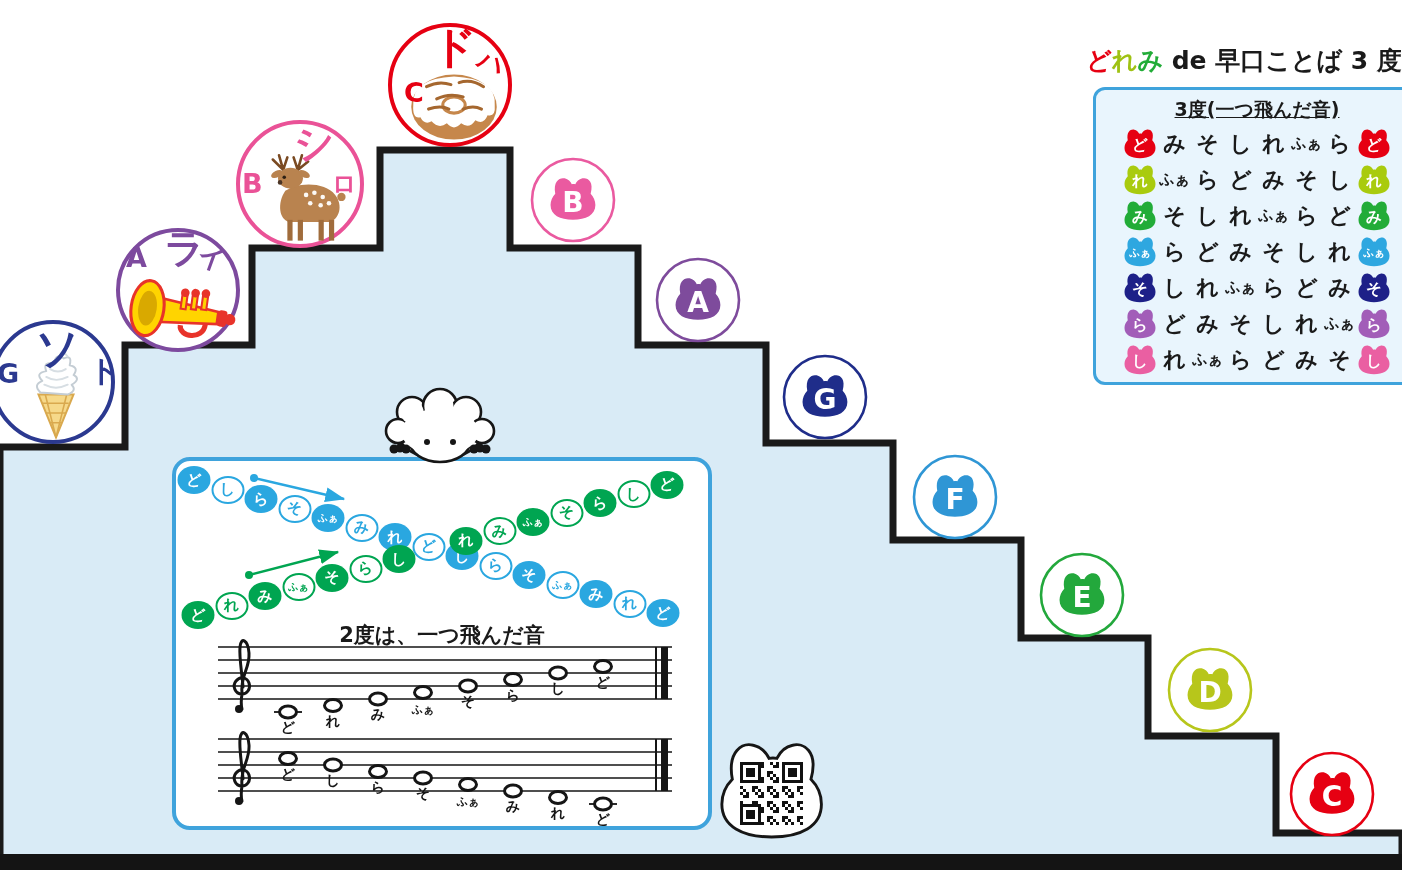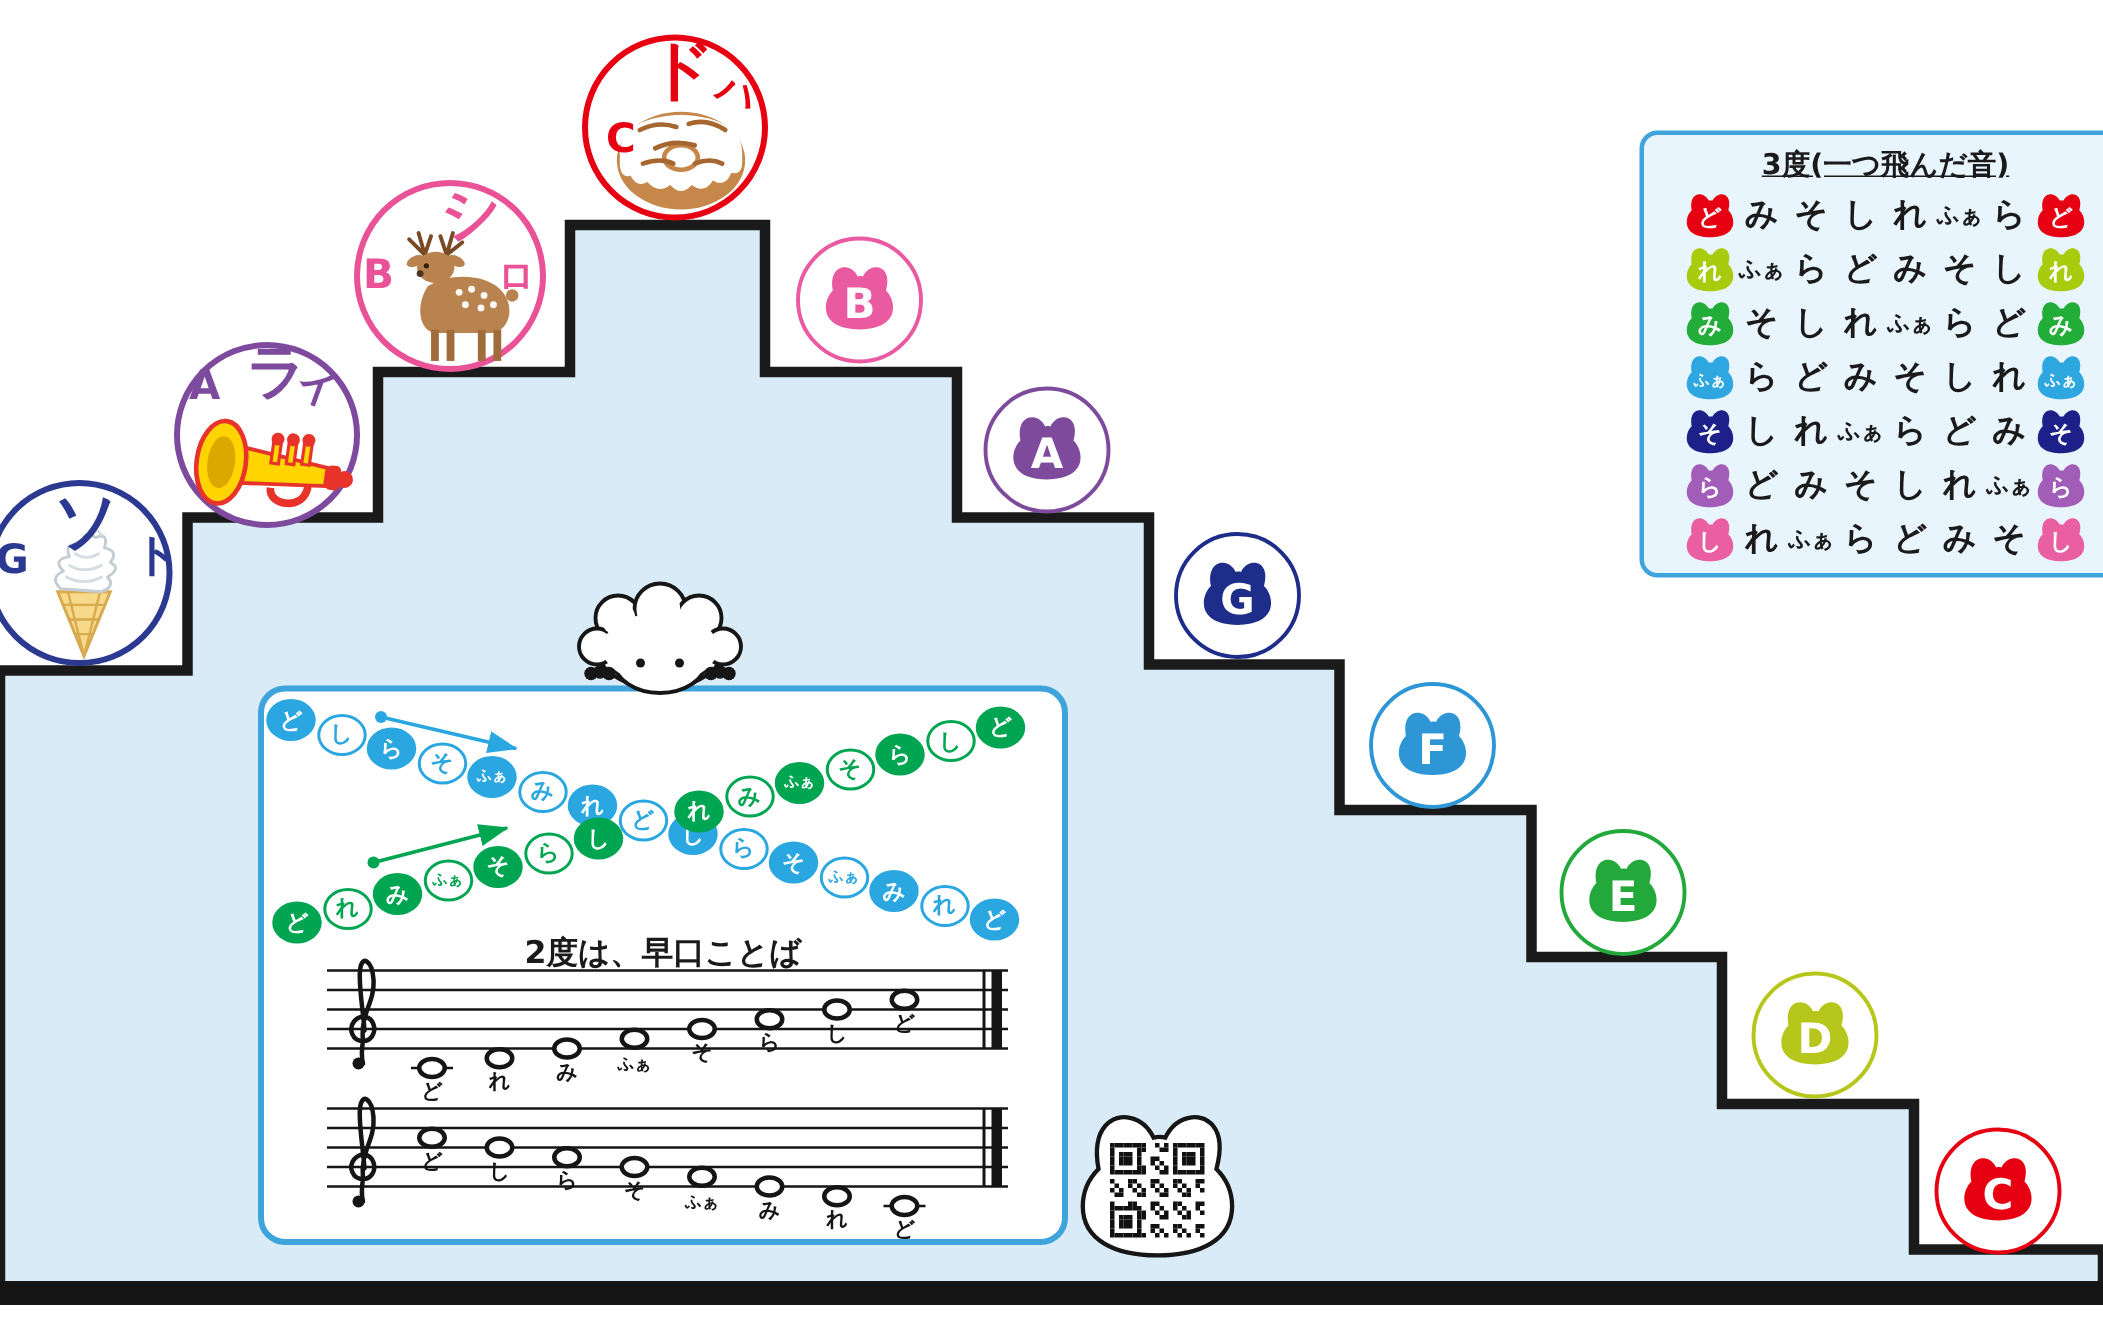--- a/index.html
+++ b/index.html
@@ -142,21 +142,21 @@
         <text x="44" y="56" text-anchor="middle" font-size="28" font-weight="bold" fill="#fff">D</text>
       </svg>
       <svg class="cat-badge" width="88" height="88" viewBox="0 0 88 88" style="position:absolute;left:1288px;top:750px;">
         <circle cx="44" cy="44" r="41" fill="#fff" stroke="#e60012" stroke-width="2.6"></circle>
         <path d="M7,15 C5,4 11,1 15,2 C18,2.6 20,5 21,7 C22,6.8 23,6.8 24,7 C25,5 27,2.6 30,2 C34,1 40,4 37,15 C39.5,17.5 41,21 41,24.5 C41,33 33,37 22,37 C11,37 3,33 3,24.5 C3,21 4.5,17.5 7,15 Z" fill="#e60012" transform="translate(18,20) scale(1.18)"></path>
         <text x="44" y="56" text-anchor="middle" font-size="28" font-weight="bold" fill="#fff">C</text>
       </svg>
     </div>
 
   <div id="panel">
-    <div class="panel-caption">2度は、早口ことば</div>
+    <div class="panel-caption">2度は、一つ飛んだ音</div>
   </div>
 
   <div id="scale-layer" class="layer">
       <div class="note-dot" style="left:194px;top:480px;font-size:15px;background:#2aa7e0;color:#fff;">ど</div>
       <div class="note-dot" style="left:227.5px;top:489.5px;font-size:15px;background:#fff;color:#2aa7e0;border:2.5px solid #2aa7e0;">し</div>
       <div class="note-dot" style="left:261px;top:499px;font-size:15px;background:#2aa7e0;color:#fff;">ら</div>
       <div class="note-dot" style="left:294.5px;top:508.5px;font-size:15px;background:#fff;color:#2aa7e0;border:2.5px solid #2aa7e0;">そ</div>
       <div class="note-dot" style="left:328px;top:518px;font-size:10px;background:#2aa7e0;color:#fff;">ふぁ</div>
       <div class="note-dot" style="left:361.5px;top:527.5px;font-size:15px;background:#fff;color:#2aa7e0;border:2.5px solid #2aa7e0;">み</div>
       <div class="note-dot" style="left:395px;top:537px;font-size:15px;background:#2aa7e0;color:#fff;">れ</div>
@@ -471,20 +471,21 @@
       <rect x="88" y="39" width="3" height="3" fill="#111"></rect>
       <rect x="88" y="42" width="3" height="3" fill="#111"></rect>
       <rect x="88" y="48" width="3" height="3" fill="#111"></rect>
       <rect x="88" y="54" width="3" height="3" fill="#111"></rect>
       <rect x="88" y="63" width="3" height="3" fill="#111"></rect>
       <rect x="88" y="69" width="3" height="3" fill="#111"></rect>
       <rect x="88" y="78" width="3" height="3" fill="#111"></rect>
       <rect x="88" y="84" width="3" height="3" fill="#111"></rect>
     </svg>
 
+  <div id="twister-title"><span style="color:#e60012;">ど</span><span style="color:#9fc213;">れ</span><span style="color:#22ac38;">み</span><span style="color:#1a1a1a;"> de 早口ことば 3 度</span></div>
   <div id="twister-card">
     <div id="twister-header">3度(一つ飛んだ音)</div>
     <div id="twister-rows">
         <div class="twister-row">
           <svg width="36" height="31" viewBox="0 0 44 38" style="flex:none;">
             <path d="M7,15 C5,4 11,1 15,2 C18,2.6 20,5 21,7 C22,6.8 23,6.8 24,7 C25,5 27,2.6 30,2 C34,1 40,4 37,15 C39.5,17.5 41,21 41,24.5 C41,33 33,37 22,37 C11,37 3,33 3,24.5 C3,21 4.5,17.5 7,15 Z" fill="#e60012"></path>
             <text x="22" y="27" text-anchor="middle" font-size="19" font-weight="bold" fill="#fff">ど</text>
           </svg>
           <div class="twister-cell" style="">み</div>
           <div class="twister-cell" style="">そ</div>

